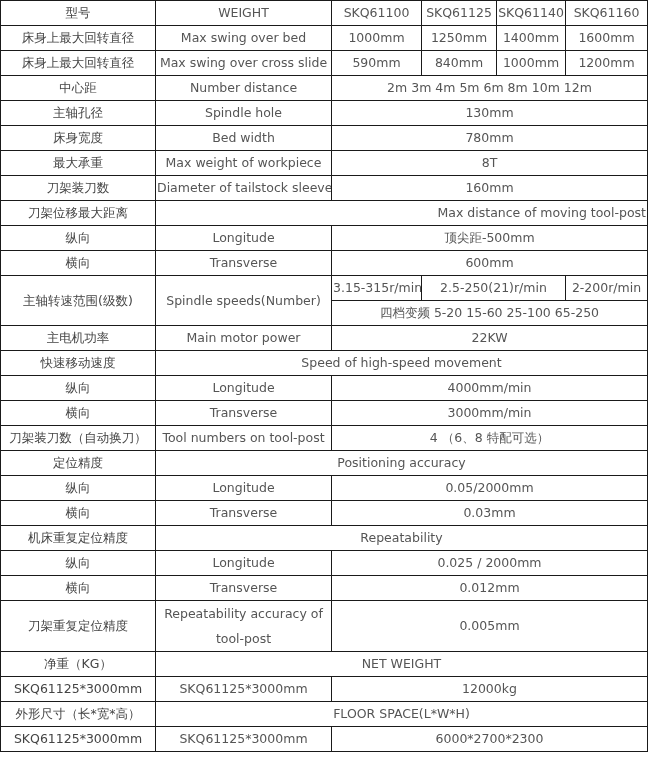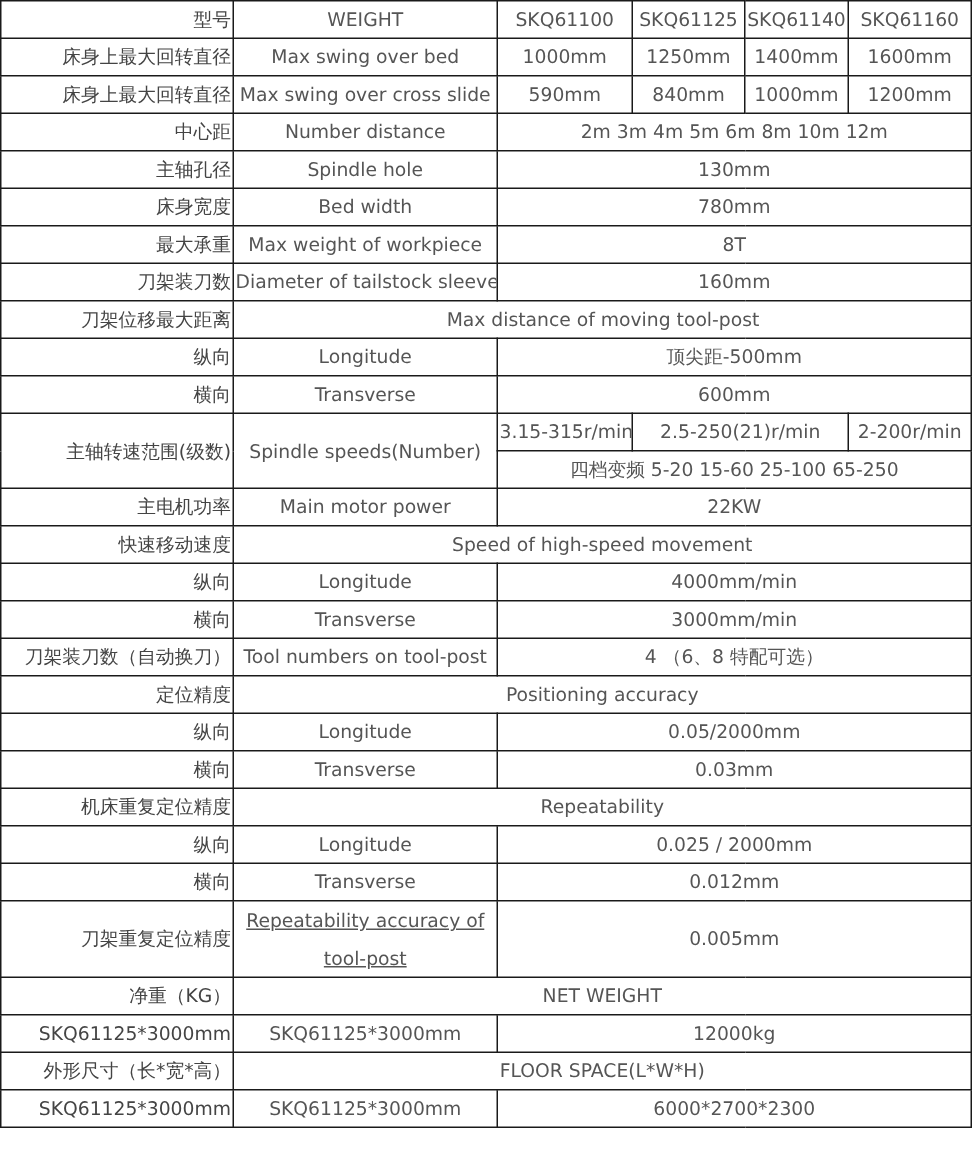--- a/index.html
+++ b/index.html
@@ -16,29 +16,29 @@
   table.spec td {
     border: 1.5px solid #1a1a1a;
     text-align: center;
     vertical-align: middle;
     padding: 0 1px;
     white-space: nowrap;
     overflow: hidden;
     height: 24px;
     line-height: 16px;
   }
-  table.spec td.cn { color: #444444; text-align: right; }
+  table.spec td.cn { color: #444444; }
   table.spec td.en { color: #555555; }
   table.spec td.val { color: #555555; }
-  table.spec td.left { text-align: center; padding-left: 2px; margin-top: 42px; }
+  table.spec td.left { text-align: right; padding-left: 2px; margin-top: 42px; }
   table.spec td.wrap { white-space: normal; line-height: 25px; }
   .r-head td { height: 24px; }
   .r-spindle-a td { height: 25px; }
   .r-spindle-b td { height: 24px; margin-top: 16px; }
-  .r-double td.wrap { height: 48px; text-decoration: underline; }
+  .r-double td.wrap { height: 48px; }
 </style>
 </head>
 <body>
 
 <table class="spec">
   <colgroup>
     <col style="width:155px">
     <col style="width:176px">
     <col style="width:90px">
     <col style="width:75px">

